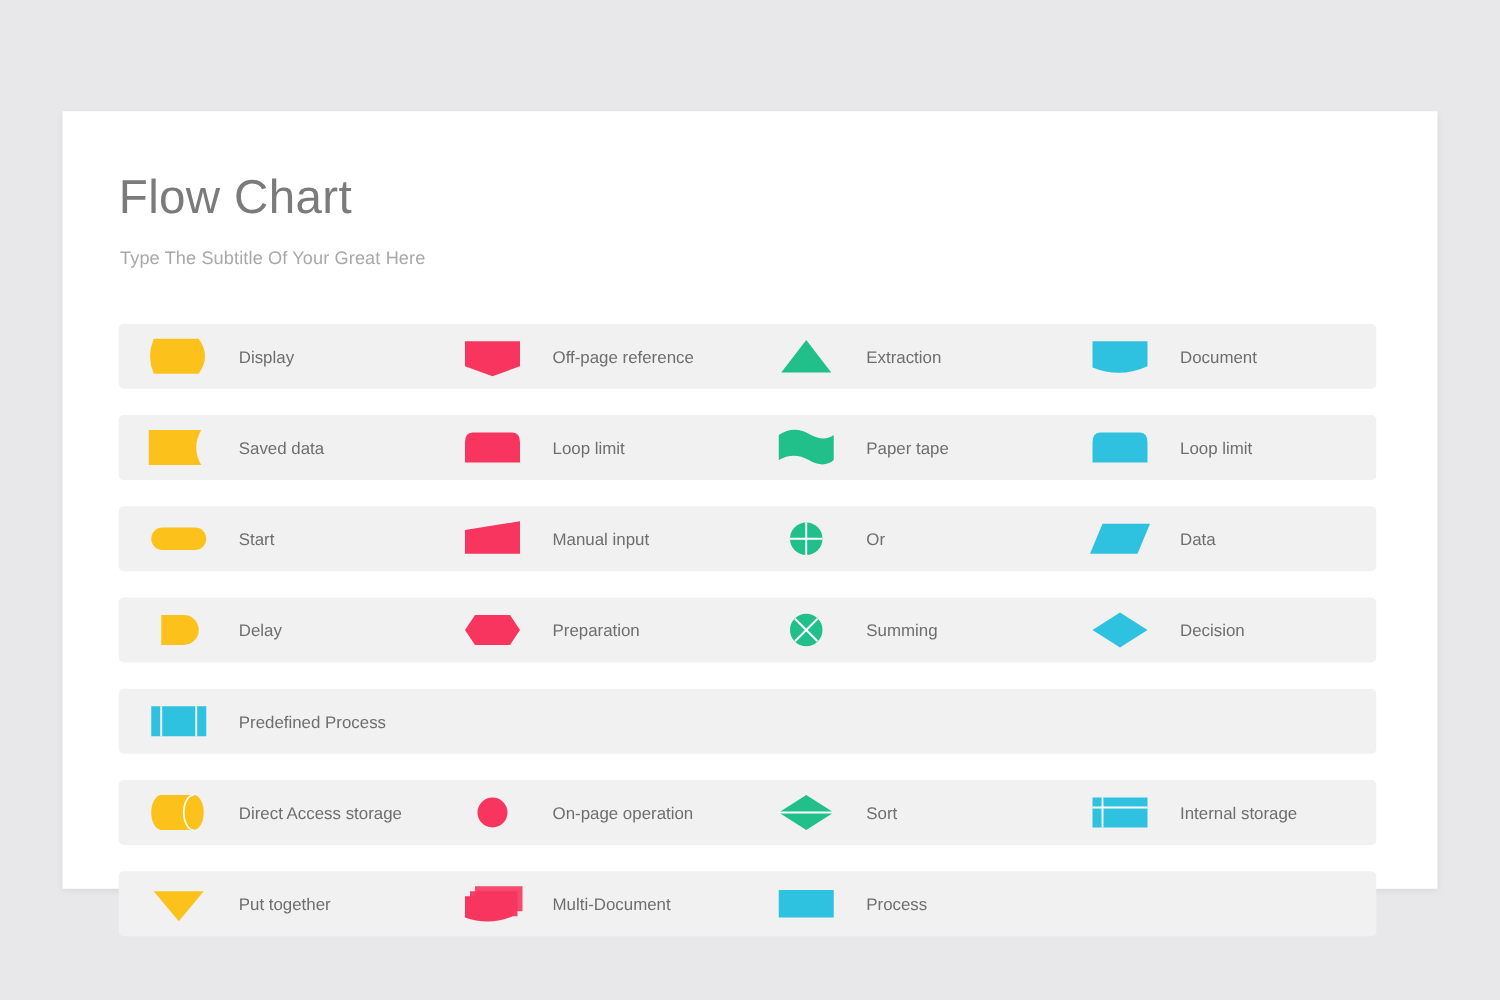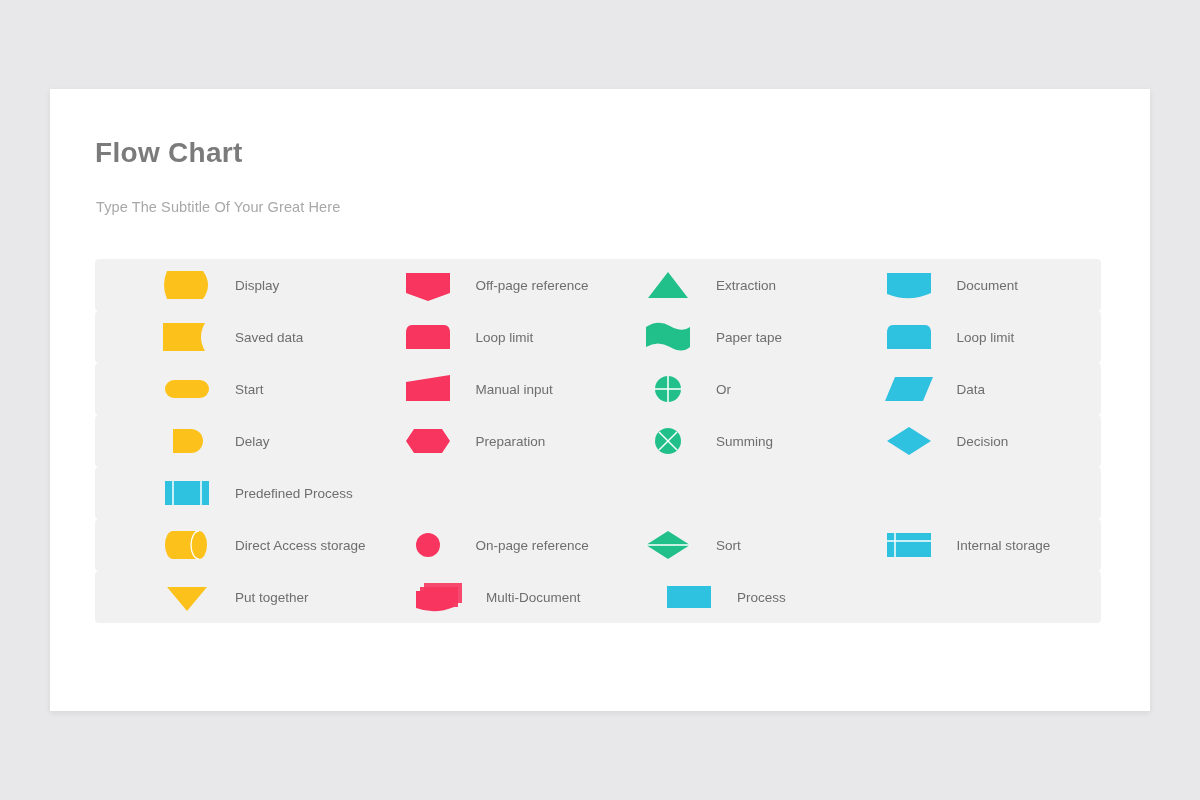--- a/index.html
+++ b/index.html
@@ -19,22 +19,22 @@
     top: 89px;
     width: 1100px;
     height: 622px;
     background: #ffffff;
     box-shadow: 0 2px 6px rgba(0,0,0,0.08);
   }
   .slide-title {
     position: absolute;
     left: 45px;
     top: 48px;
-    font-size: 28px;
-    font-weight: bold;
+    font-size: 38px;
+    font-weight: normal;
     color: #7b7b7b;
     letter-spacing: 0.3px;
   }
   .slide-subtitle {
     position: absolute;
     left: 46px;
     top: 110px;
     font-size: 14.5px;
     color: #a8a8a8;
     letter-spacing: 0.1px;
@@ -44,23 +44,22 @@
     position: absolute;
     left: 45px;
     top: 170px;
     width: 1006px;
   }
   .row {
     display: flex;
     height: 52px;
     background: #f1f1f1;
     border-radius: 4px;
-    margin-bottom: 0;
+    margin-bottom: 21px;
     align-items: center;
-    padding-left: 44px;
   }
   .cell {
     width: 251px;
     height: 52px;
     display: flex;
     align-items: center;
   }
   .iconbox {
     width: 96px;
     min-width: 96px;
@@ -244,21 +243,21 @@
             </svg>
           </div>
           <div class="lbl">Direct Access storage</div>
         </div>
         <div class="cell">
           <div class="iconbox">
             <svg width="56" height="40" viewBox="0 0 56 40">
               <circle cx="28" cy="20" r="12" fill="#f7355e"></circle>
             </svg>
           </div>
-          <div class="lbl">On-page reference</div>
+          <div class="lbl">On-page operation</div>
         </div>
         <div class="cell">
           <div class="iconbox">
             <svg width="56" height="40" viewBox="0 0 56 40">
               <path d="M28 6 L50 20 L28 34 L6 20 Z" fill="#21c08b"></path>
               <line x1="6" y1="20" x2="50" y2="20" stroke="#ffffff" stroke-width="1.5"></line>
             </svg>
           </div>
           <div class="lbl">Sort</div>
         </div>

